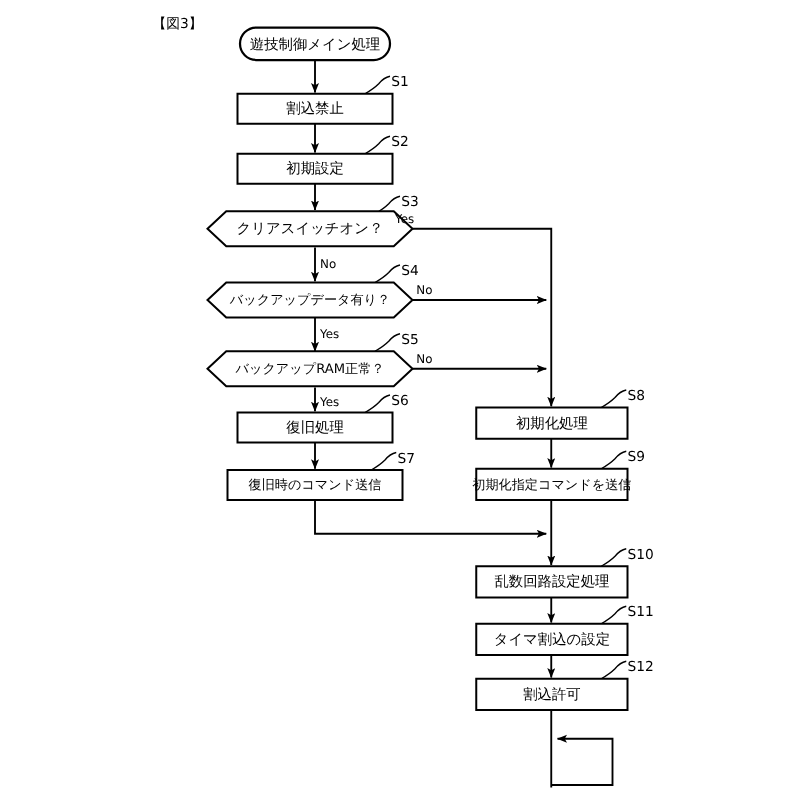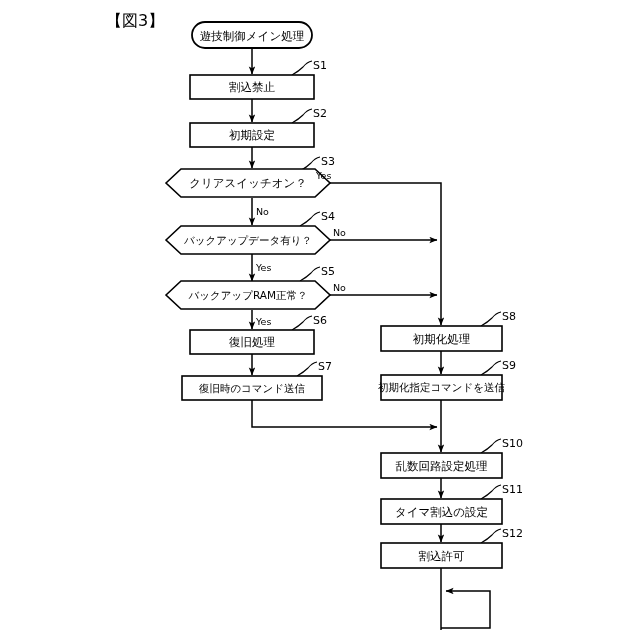--- a/index.html
+++ b/index.html
@@ -22,23 +22,23 @@
     width: 640px;
     height: 640px;
   }
   #flow-svg {
     position: absolute;
     left: 0;
     top: 0;
   }
   .fig-label {
     position: absolute;
-    left: 106px;
+    left: 122px;
     top: 13px;
-    font-size: 16px;
+    font-size: 11px;
     letter-spacing: 0px;
     line-height: 1;
     white-space: nowrap;
   }
   .node-text {
     font-family: "DejaVu Sans", "Liberation Sans", sans-serif;
     font-size: 11.5px;
     fill: #000000;
     text-anchor: middle;
     dominant-baseline: middle;

